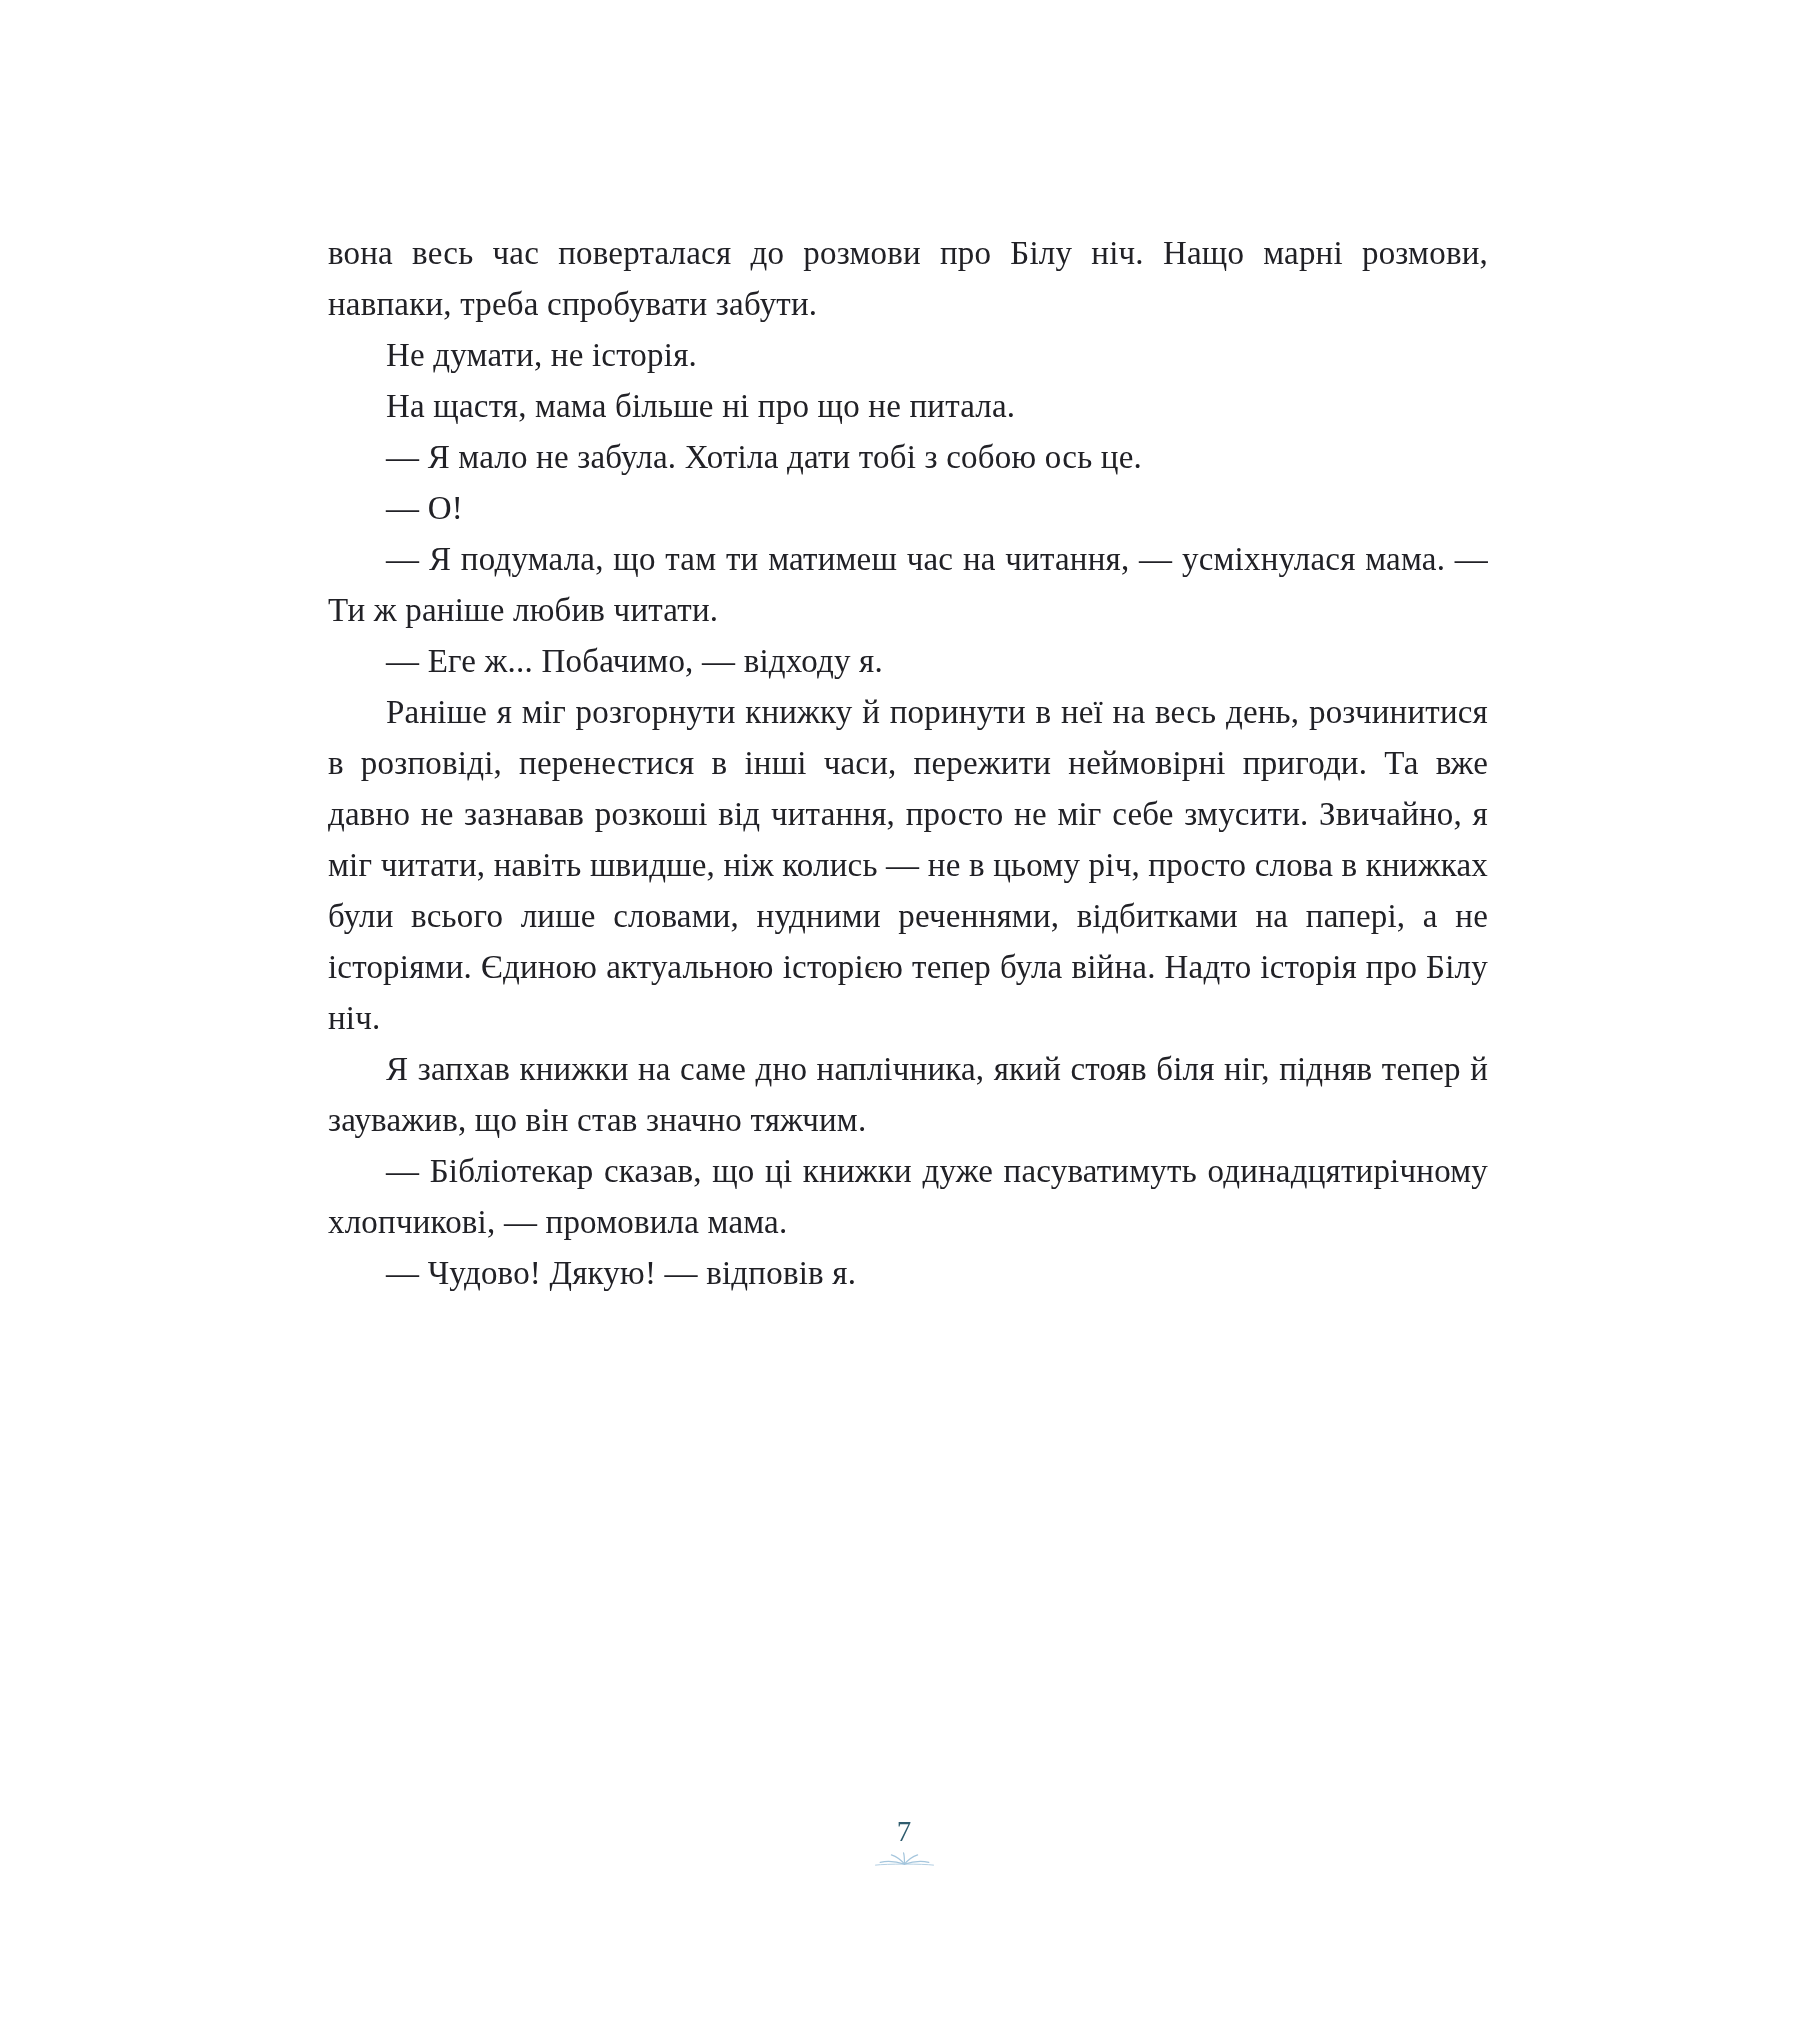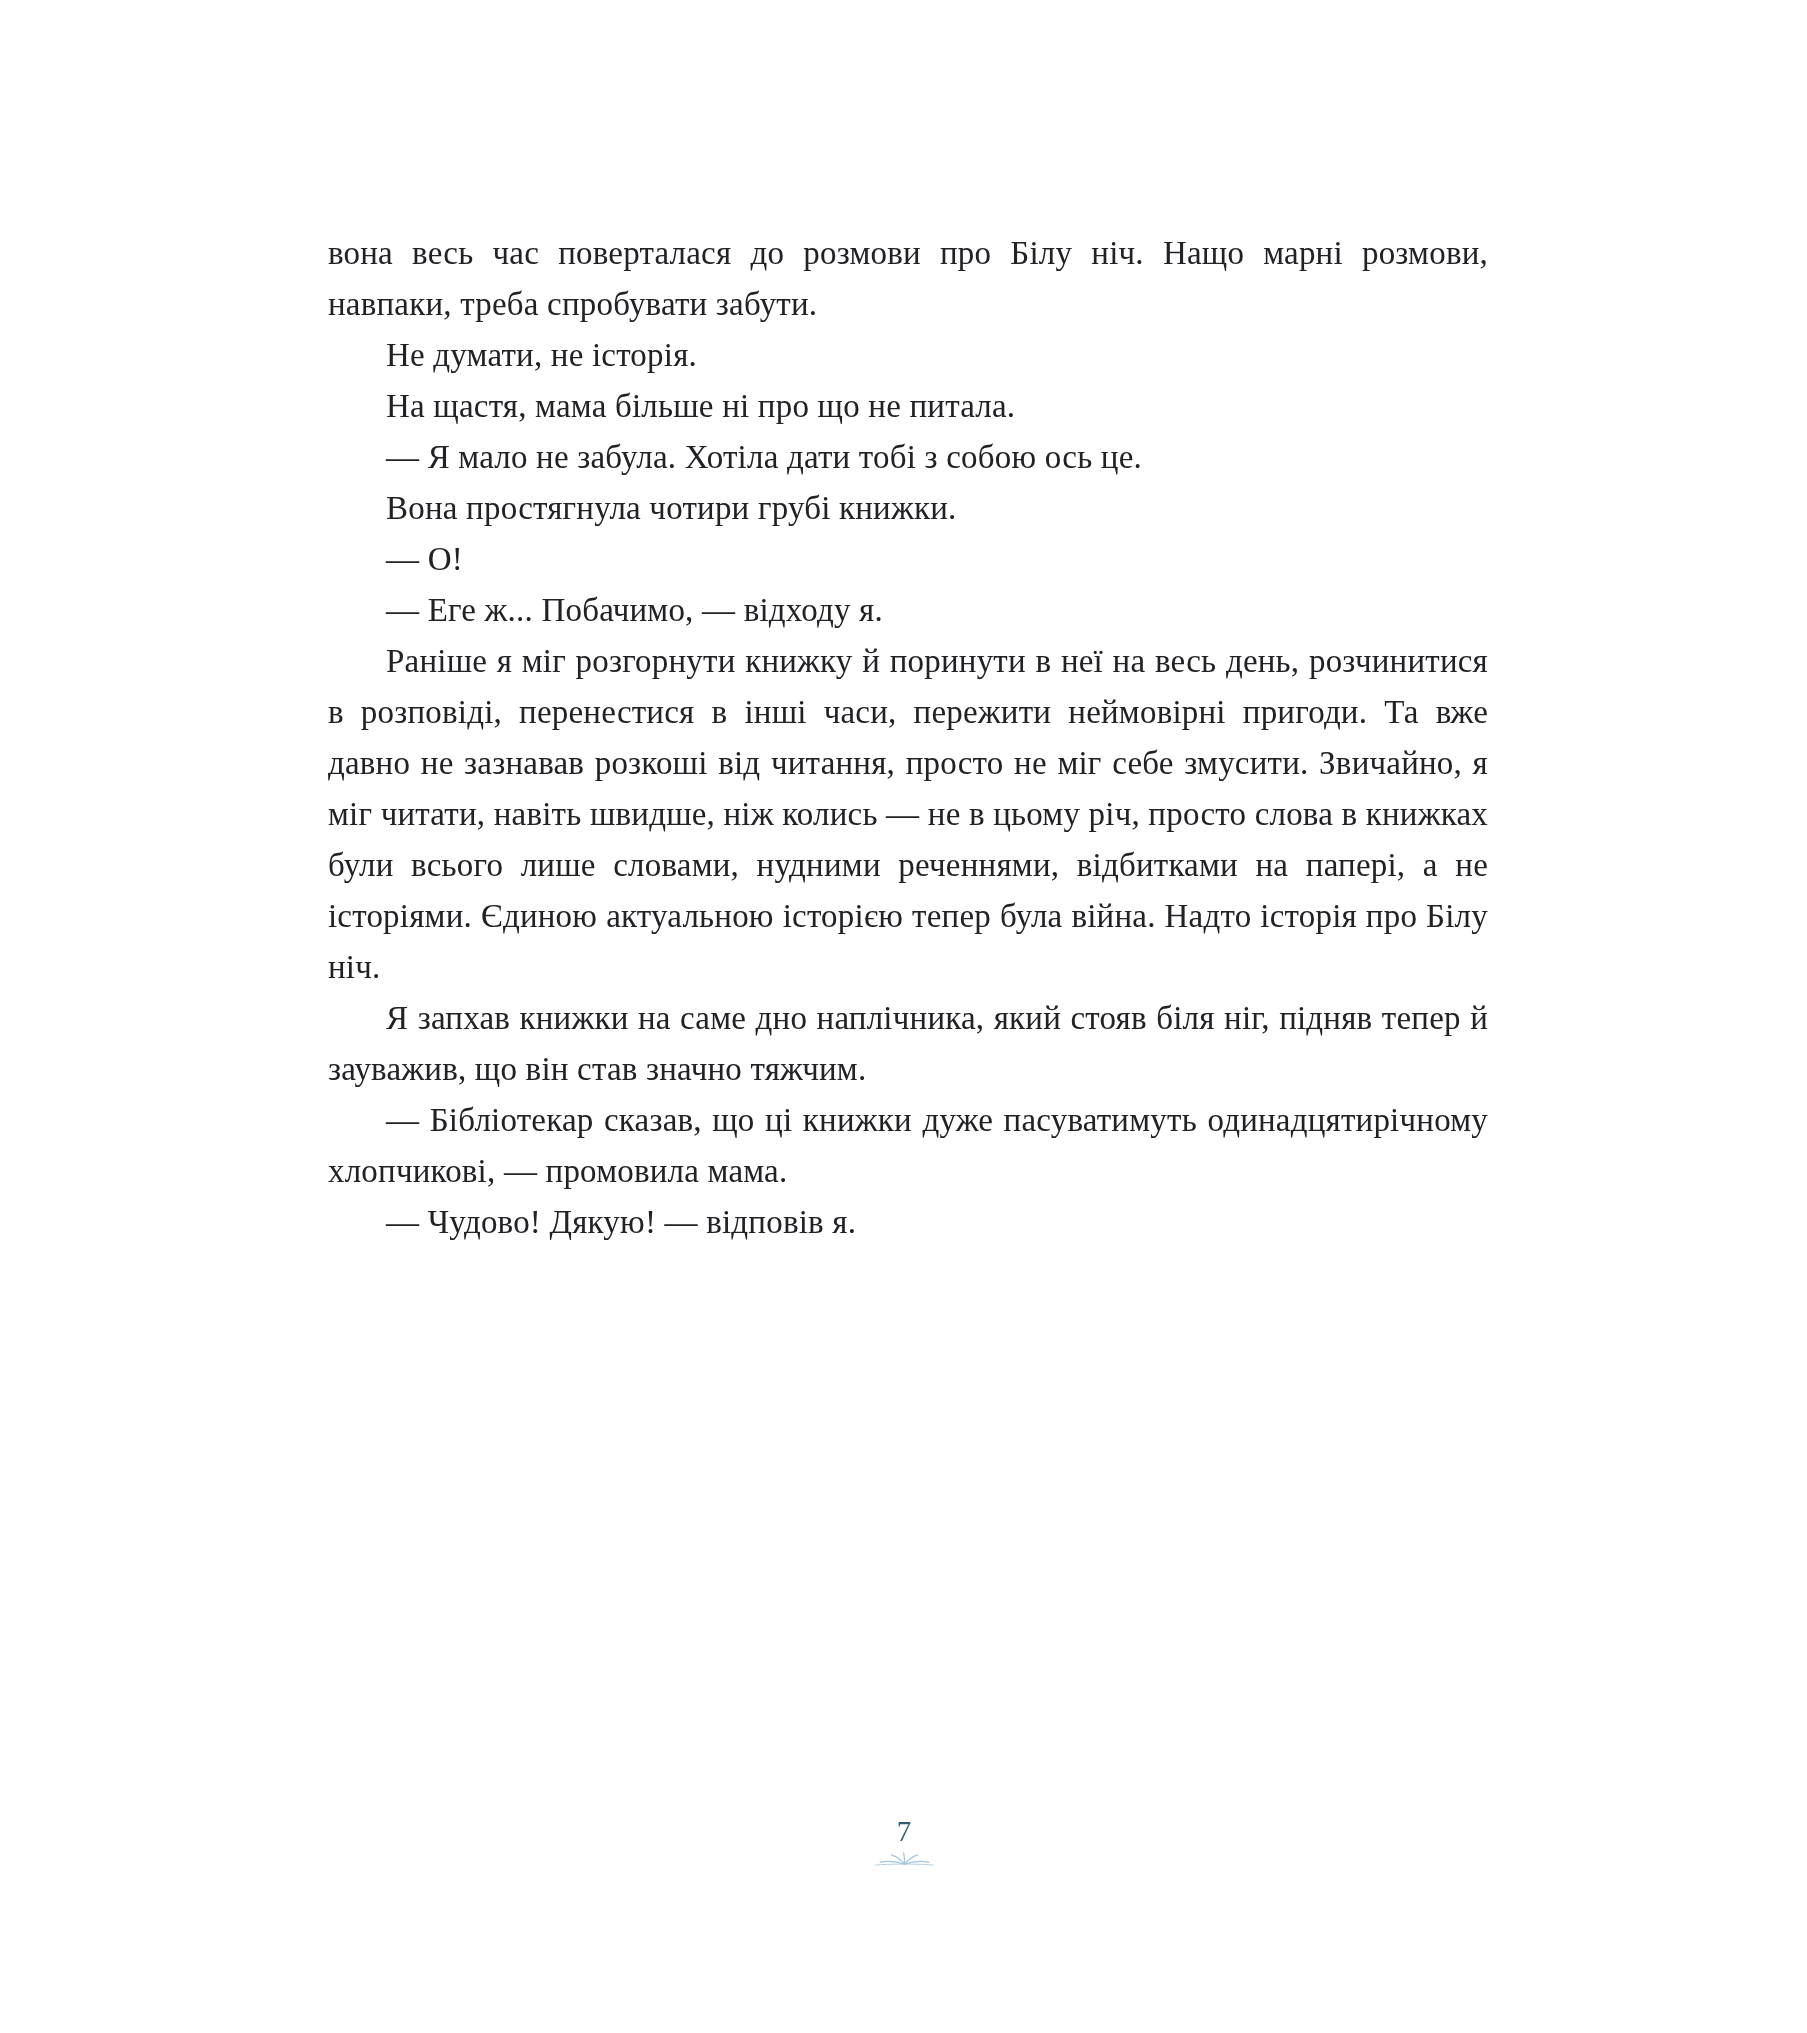--- a/index.html
+++ b/index.html
@@ -65,22 +65,22 @@
 </head>
 <body>
 
 <div class="page">
 
   <div class="text-block">
       <p class="no-indent">вона весь час поверталася до розмови про Білу ніч. Нащо марні розмови, навпаки, треба спробувати забути.</p>
       <p>Не думати, не історія.</p>
       <p>На щастя, мама більше ні про що не питала.</p>
       <p>— Я мало не забула. Хотіла дати тобі з собою ось це.</p>
-      <p>Вона простягнула чотири грубі книжки.</p>
       <p>— О!</p>
+      <p>— Я подумала, що там ти матимеш час на читання, — усміхнулася мама. — Ти ж раніше любив читати.</p>
       <p>— Еге ж... Побачимо, — відходу я.</p>
       <p>Раніше я міг розгорнути книжку й поринути в неї на весь день, розчинитися в розповіді, перенестися в інші часи, пережити неймовірні пригоди. Та вже давно не зазнавав розкоші від читання, просто не міг себе змусити. Звичайно, я міг читати, навіть швидше, ніж колись — не в цьому річ, просто слова в книжках були всього лише словами, нудними реченнями, відбитками на папері, а не історіями. Єдиною актуальною історією тепер була війна. Надто історія про Білу ніч.</p>
       <p>Я запхав книжки на саме дно наплічника, який стояв біля ніг, підняв тепер й зауважив, що він став значно тяжчим.</p>
       <p>— Бібліотекар сказав, що ці книжки дуже пасуватимуть одинадцятирічному хлопчикові, — промовила мама.</p>
       <p>— Чудово! Дякую! — відповів я.</p>
     </div>
 
   <div class="page-footer">
     <span class="page-number">7</span>
     <span class="ornament">

